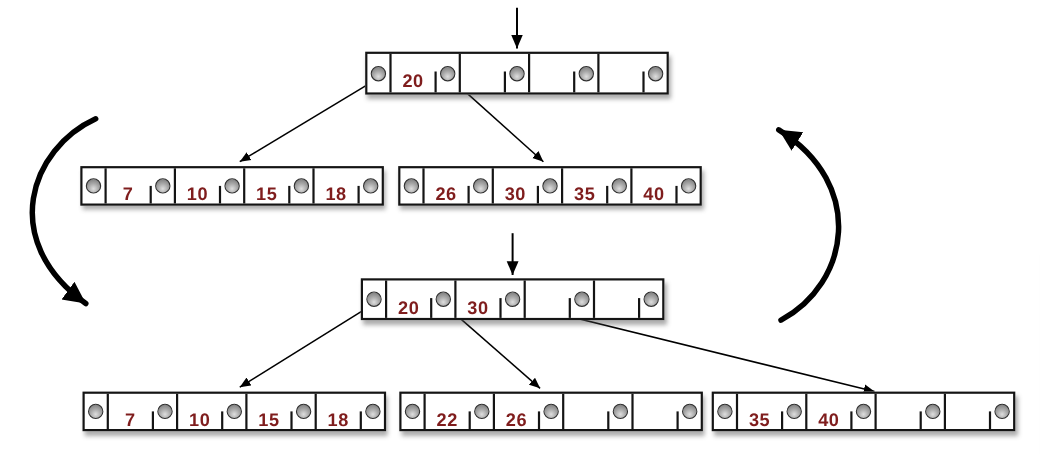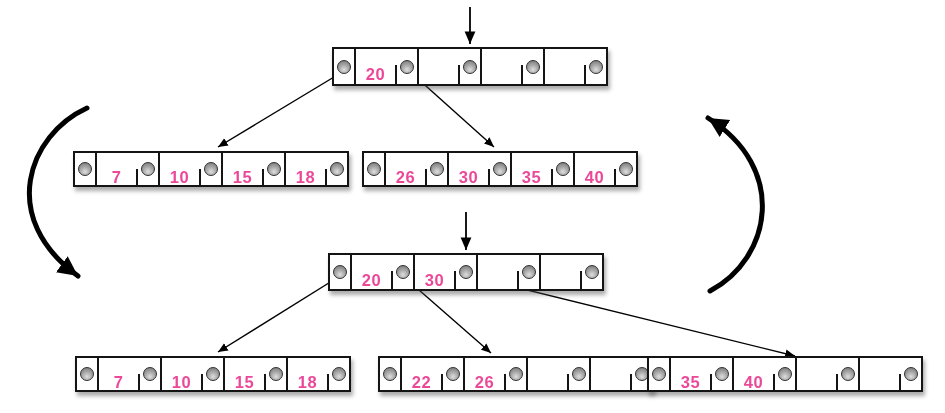--- a/index.html
+++ b/index.html
@@ -33,21 +33,21 @@
   }
   .node .ptr:last-child { border-right: none; }
   .node .key {
     flex: 0 0 39px;
     display: flex;
     align-items: center;
     justify-content: center;
     border-right: 2px solid var(--node-border, #141414);
     font-size: 16.5px;
     font-weight: 600;
-    color: #ec4899;
+    color: #7f1d1d;
     letter-spacing: 0.5px;
     margin-top: 16px;
   }
   .node .dot {
     width: 12px;
     height: 12px;
     border-radius: 50%;
     border: 1.5px solid #2e2e2e;
     background: radial-gradient(circle at 50% 72%, #dedede 0%, #a8a8a8 45%, #6f6f6f 100%);
   }
@@ -188,21 +188,21 @@
       </span>
       <span class="key">15</span>
       <span class="ptr">
         <span class="dot"></span>
       </span>
       <span class="key">18</span>
       <span class="ptr">
         <span class="dot"></span>
       </span>
     </div>
-  <div class="node" style="left:378px; top:356px; height:32px;">
+  <div class="node" style="left:363px; top:356px; height:32px;">
       <span class="ptr">
         <span class="dot"></span>
       </span>
       <span class="key">22</span>
       <span class="ptr">
         <span class="dot"></span>
       </span>
       <span class="key">26</span>
       <span class="ptr">
         <span class="dot"></span>

